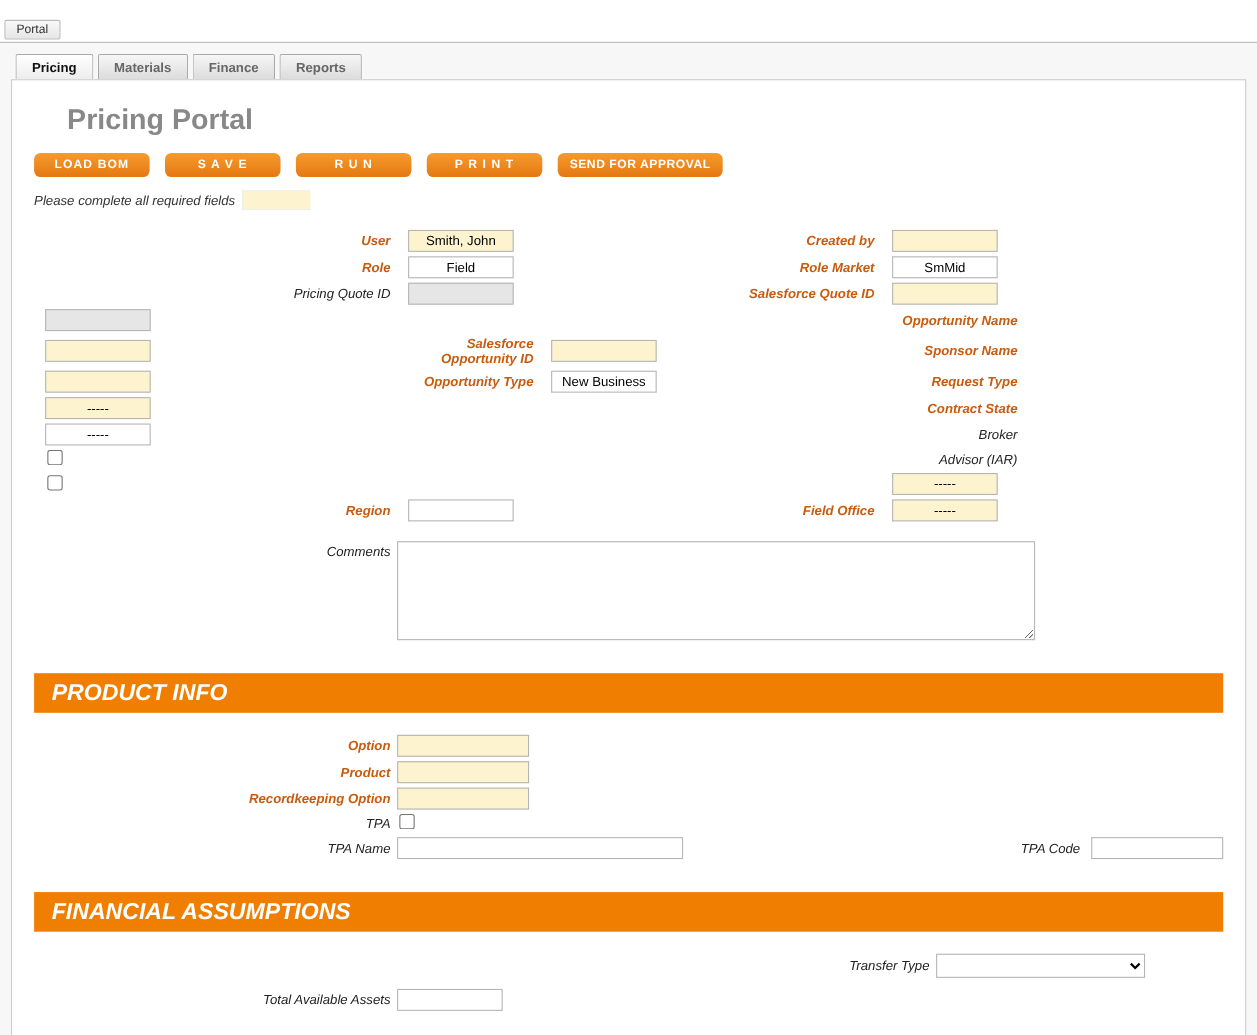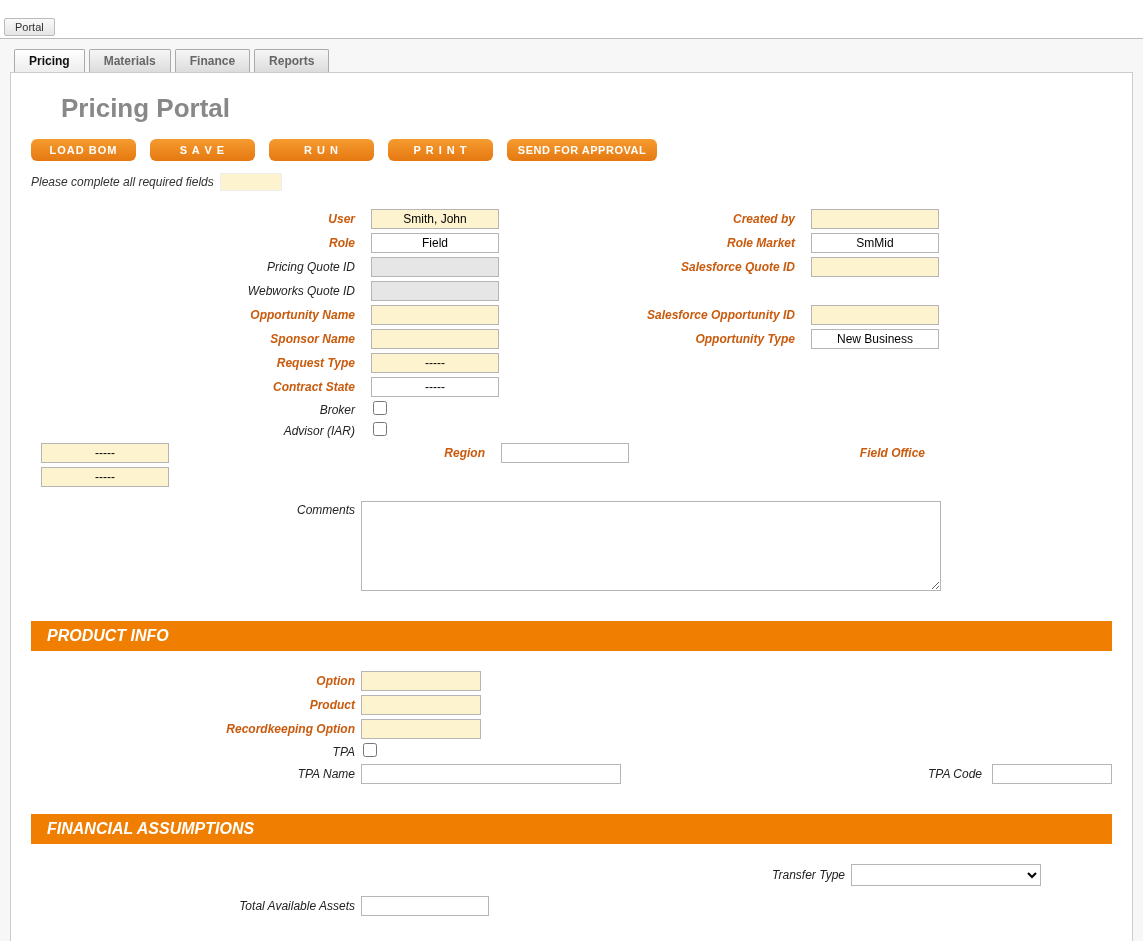--- a/index.html
+++ b/index.html
@@ -129,21 +129,21 @@
     font-weight: bold;
   }
   .lbl.req { color: #c95b0e; }
   .lbl.plain { color: #222; font-weight: normal; font-style: italic; }
   .fld {
     height: 20px;
     border: 1px solid #b5b5b5;
     font-size: 12px;
     padding: 0 4px;
     text-align: center;
-    width: 128px;
+    width: 96px;
   }
   .fld.yellow { background: #fdf3cf; }
   .fld.gray { background: #e6e6e6; }
   .fld.white { background: #fff; }
   .chk { width: 14px; height: 14px; margin-left: 2px; }
   .comments-row {
     display: flex;
     align-items: flex-start;
     margin-top: 14px;
     margin-left: 10px;
@@ -159,21 +159,21 @@
     font-size: 12px;
     padding: 4px;
   }
   .section-bar {
     background: #f07e00;
     color: #fff;
     font-weight: bold;
     font-style: italic;
     padding: 6px 16px;
     margin: 30px 0 20px 0;
-    font-size: 16px;
+    font-size: 21px;
   }
   .prod-grid {
     display: grid;
     grid-template-columns: 320px 260px 280px 120px;
     row-gap: 4px;
     align-items: center;
     margin-left: 10px;
   }
   .tpa-row {
     display: grid;
@@ -242,21 +242,20 @@
       <div class="lbl req">Role</div>
       <input class="fld white" value="Field" style="">
       <div class="lbl req">Role Market</div>
       <input class="fld white" value="SmMid" style="">
 
       <div class="lbl plain">Pricing Quote ID</div>
       <input class="fld gray" value="" style="">
       <div class="lbl req">Salesforce Quote ID</div>
       <input class="fld yellow" value="" style="">
 
-      <div class="lbl plain">Webworks Quote ID</div>
       <input class="fld gray" value="" style="">
       <div></div>
         <div></div>
 
       <div class="lbl req">Opportunity Name</div>
       <input class="fld yellow" value="" style="">
       <div class="lbl req">Salesforce Opportunity ID</div>
       <input class="fld yellow" value="" style="">
 
       <div class="lbl req">Sponsor Name</div>

